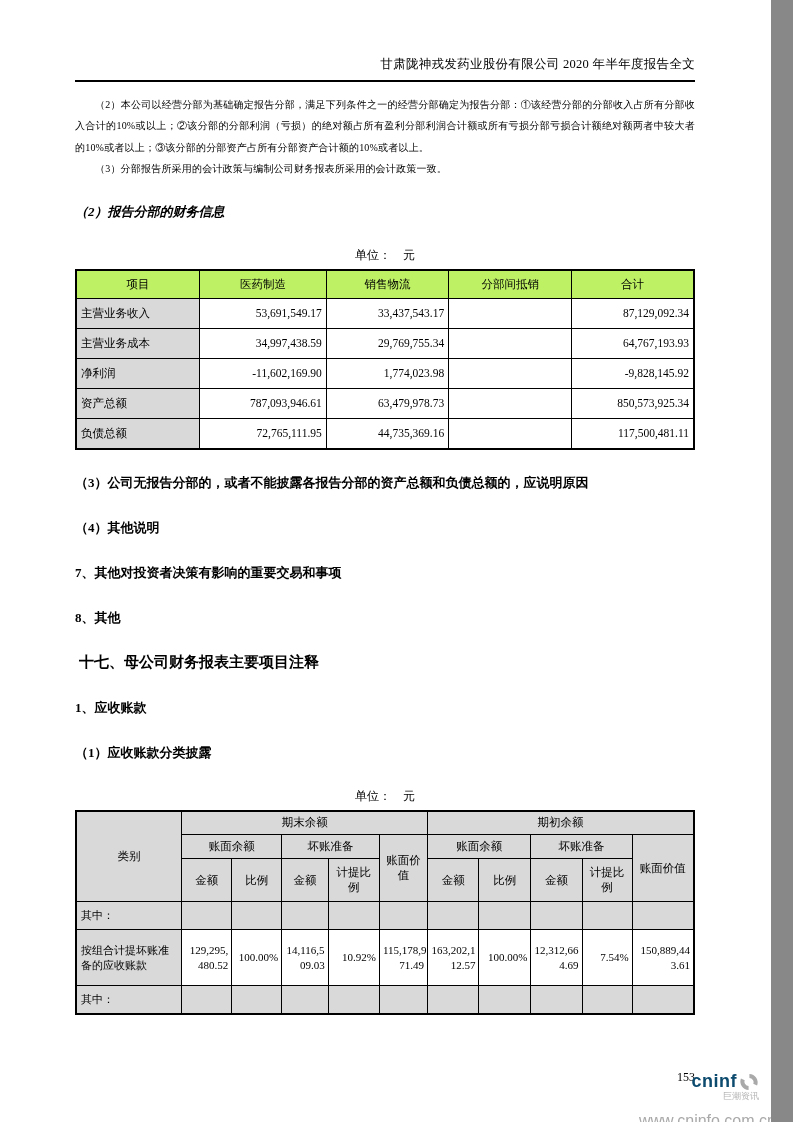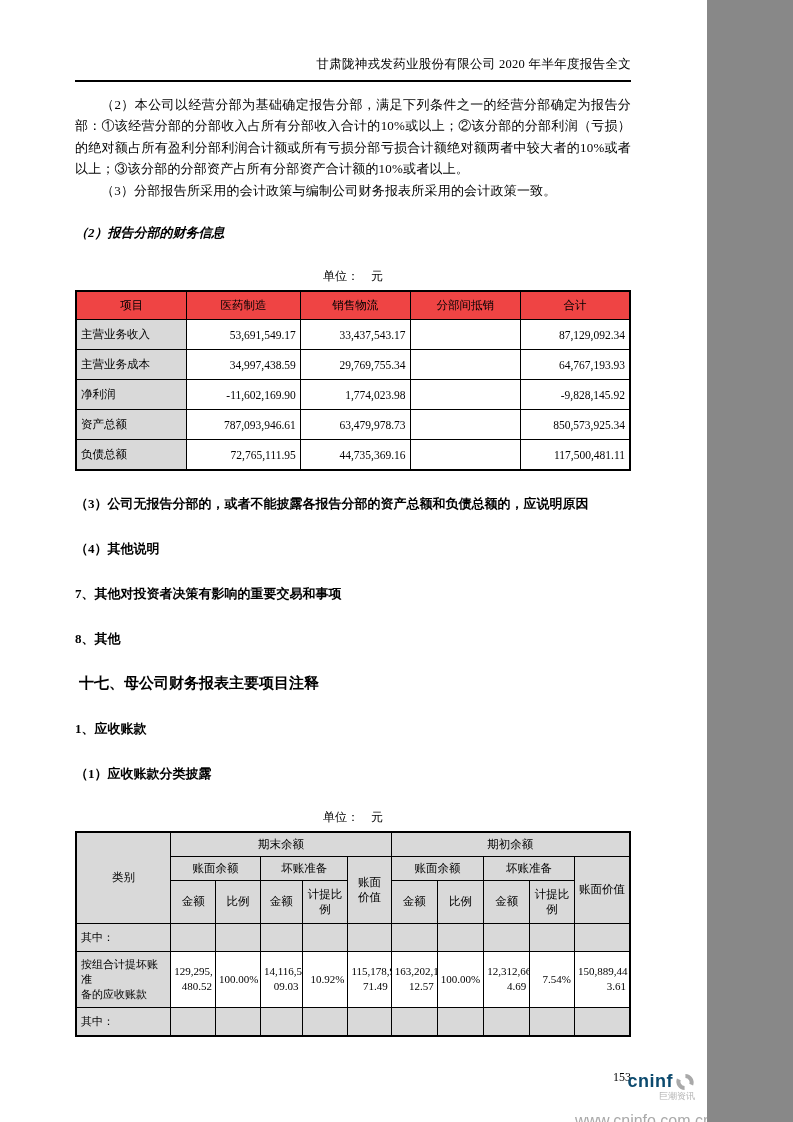--- a/index.html
+++ b/index.html
@@ -1,51 +1,51 @@
 <!DOCTYPE html>
 <html><head>
 <meta charset="utf-8">
 <style>
   html,body{margin:0;padding:0;background:#888;}
   .page{
     position:relative;
-    width:707px;height:1122px;
+    width:771px;height:1122px;
     background:#ffffff;
     font-family:"Liberation Serif","DejaVu Serif",serif;
     color:#000;
     overflow:hidden;
   }
   .header{
     position:absolute;top:56px;left:75px;right:76px;
     text-align:right;font-size:12.5px;
     padding-bottom:7px;border-bottom:2px solid #000;
     letter-spacing:.3px;
   }
   .content{position:absolute;top:88px;left:75px;right:76px;}
   .para{
-    font-size:13px;line-height:21.4px;
+    font-size:10px;line-height:21.4px;
     text-align:justify;text-indent:2em;margin:0;
     letter-spacing:.2px;
   }
   .h-bold{font-size:13px;font-weight:bold;margin:0;}
   .h-sec{margin-top:23px;font-style:italic;}
   .h-gap{margin-top:27px;}
   .h-big{font-size:15px;font-weight:bold;margin:4px;margin-top:26px;}
   .unit{
     text-align:center;font-size:12px;margin-top:26px;margin-bottom:5px;
   }
   table{border-collapse:collapse;width:100%;table-layout:fixed;}
   table.bordered{border:2px solid #000;}
   .bordered th,.bordered td{
     border:1px solid #000;
     font-size:11.5px;font-weight:normal;
     padding:1px 4px;vertical-align:middle;
     overflow:hidden;
   }
-  .seg-table th{background:#ef4444;height:25px;text-align:center;}
+  .seg-table th{background:#bef264;height:25px;text-align:center;}
   .seg-table td{height:27px;}
   .seg-table td.lbl{background:#d9d9d9;text-align:left;}
   .seg-table td.num{text-align:right;}
   .rcv-table th{background:#d9d9d9;text-align:center;white-space:pre-line;line-height:15px;}
   .rcv-table .hr1{height:24px;}
   .rcv-table .hr2{height:24px;}
   .rcv-table .hr3{height:43px;}
   .rcv-table td{font-size:11px;line-height:15px;}
   .rcv-table td.lbl{background:#d9d9d9;text-align:left;white-space:pre-line;}
   .rcv-table td.num{text-align:right;white-space:pre-line;padding:1px 3px;}

